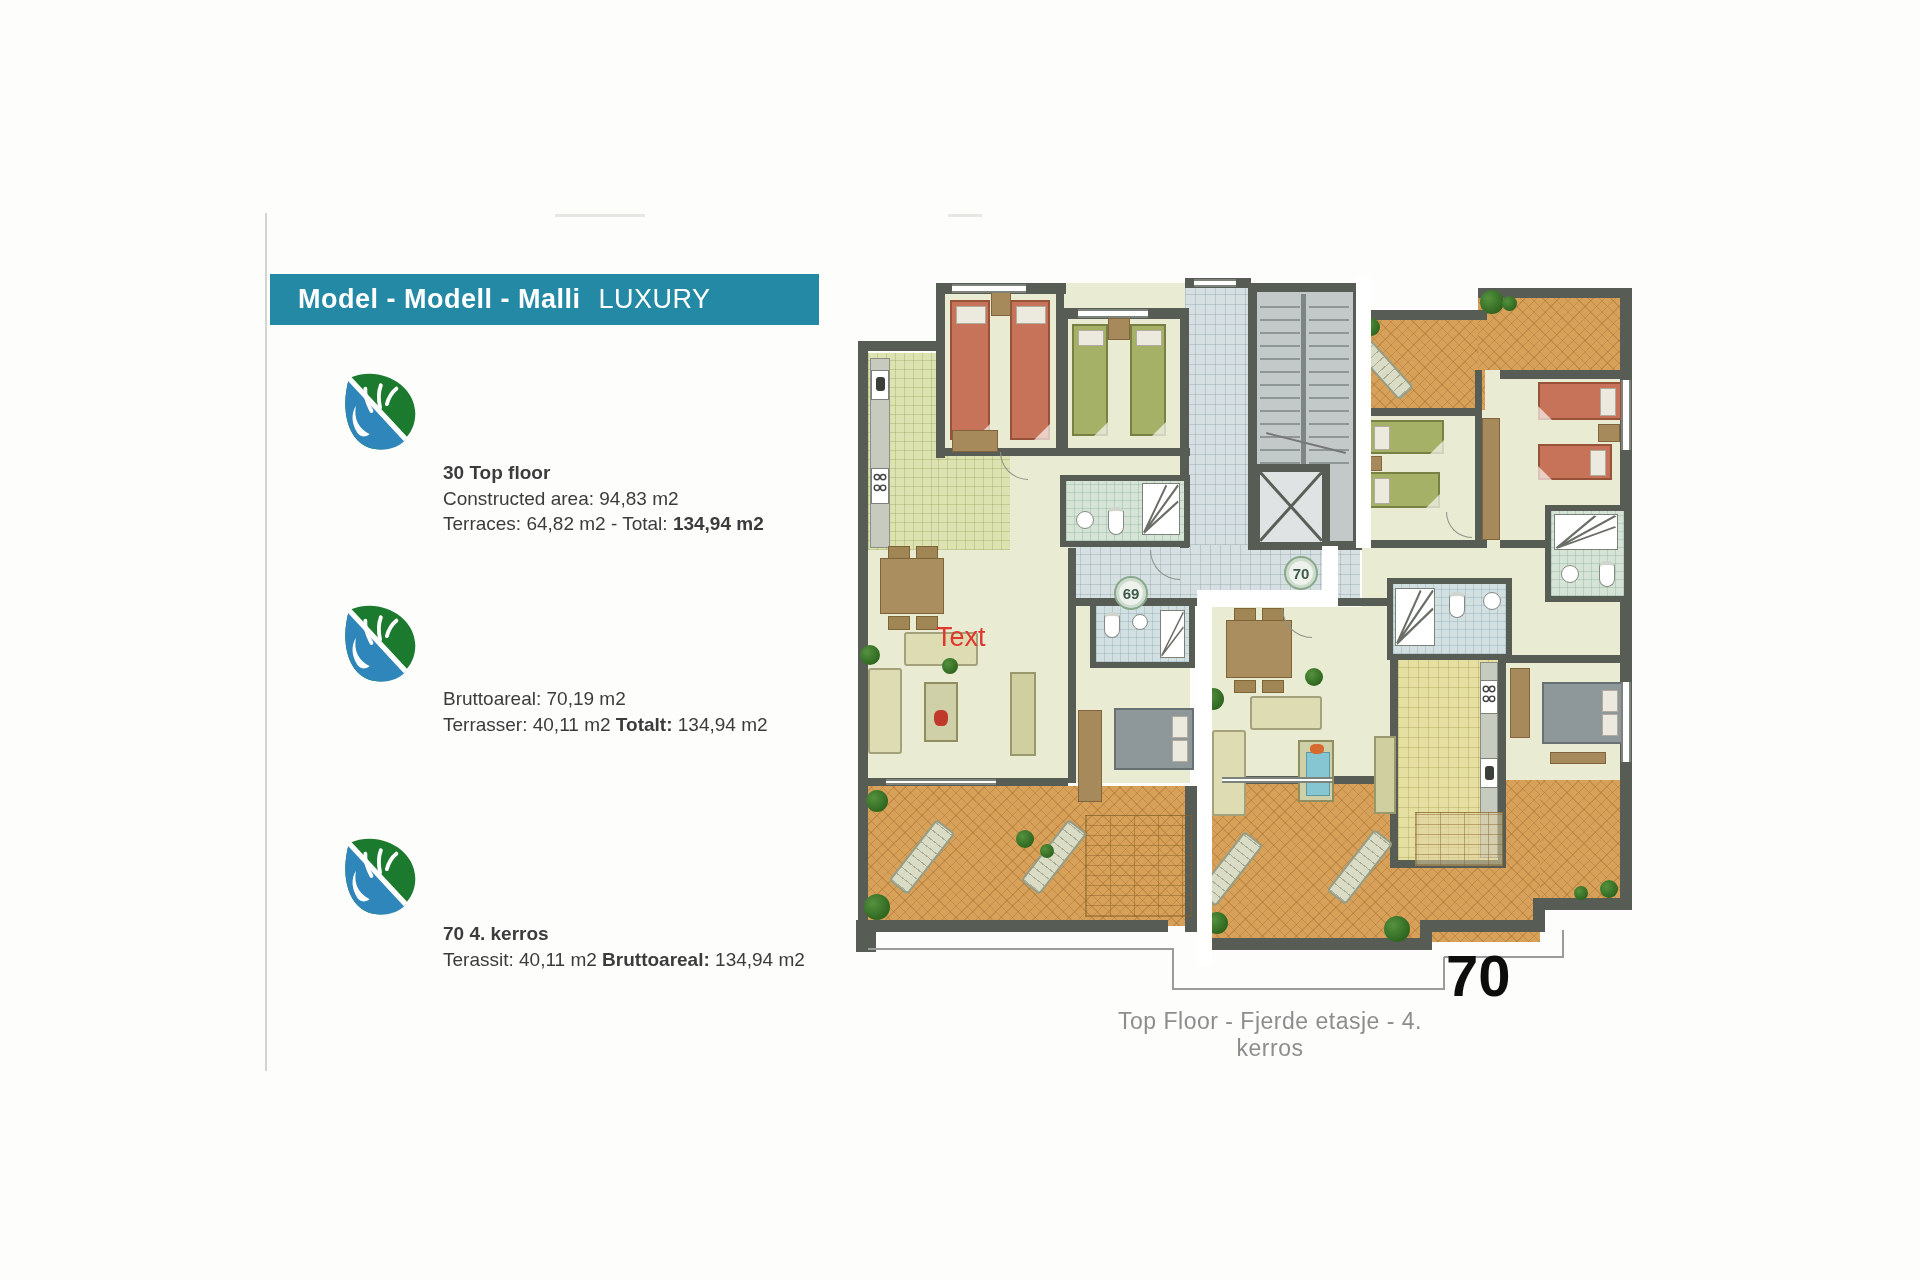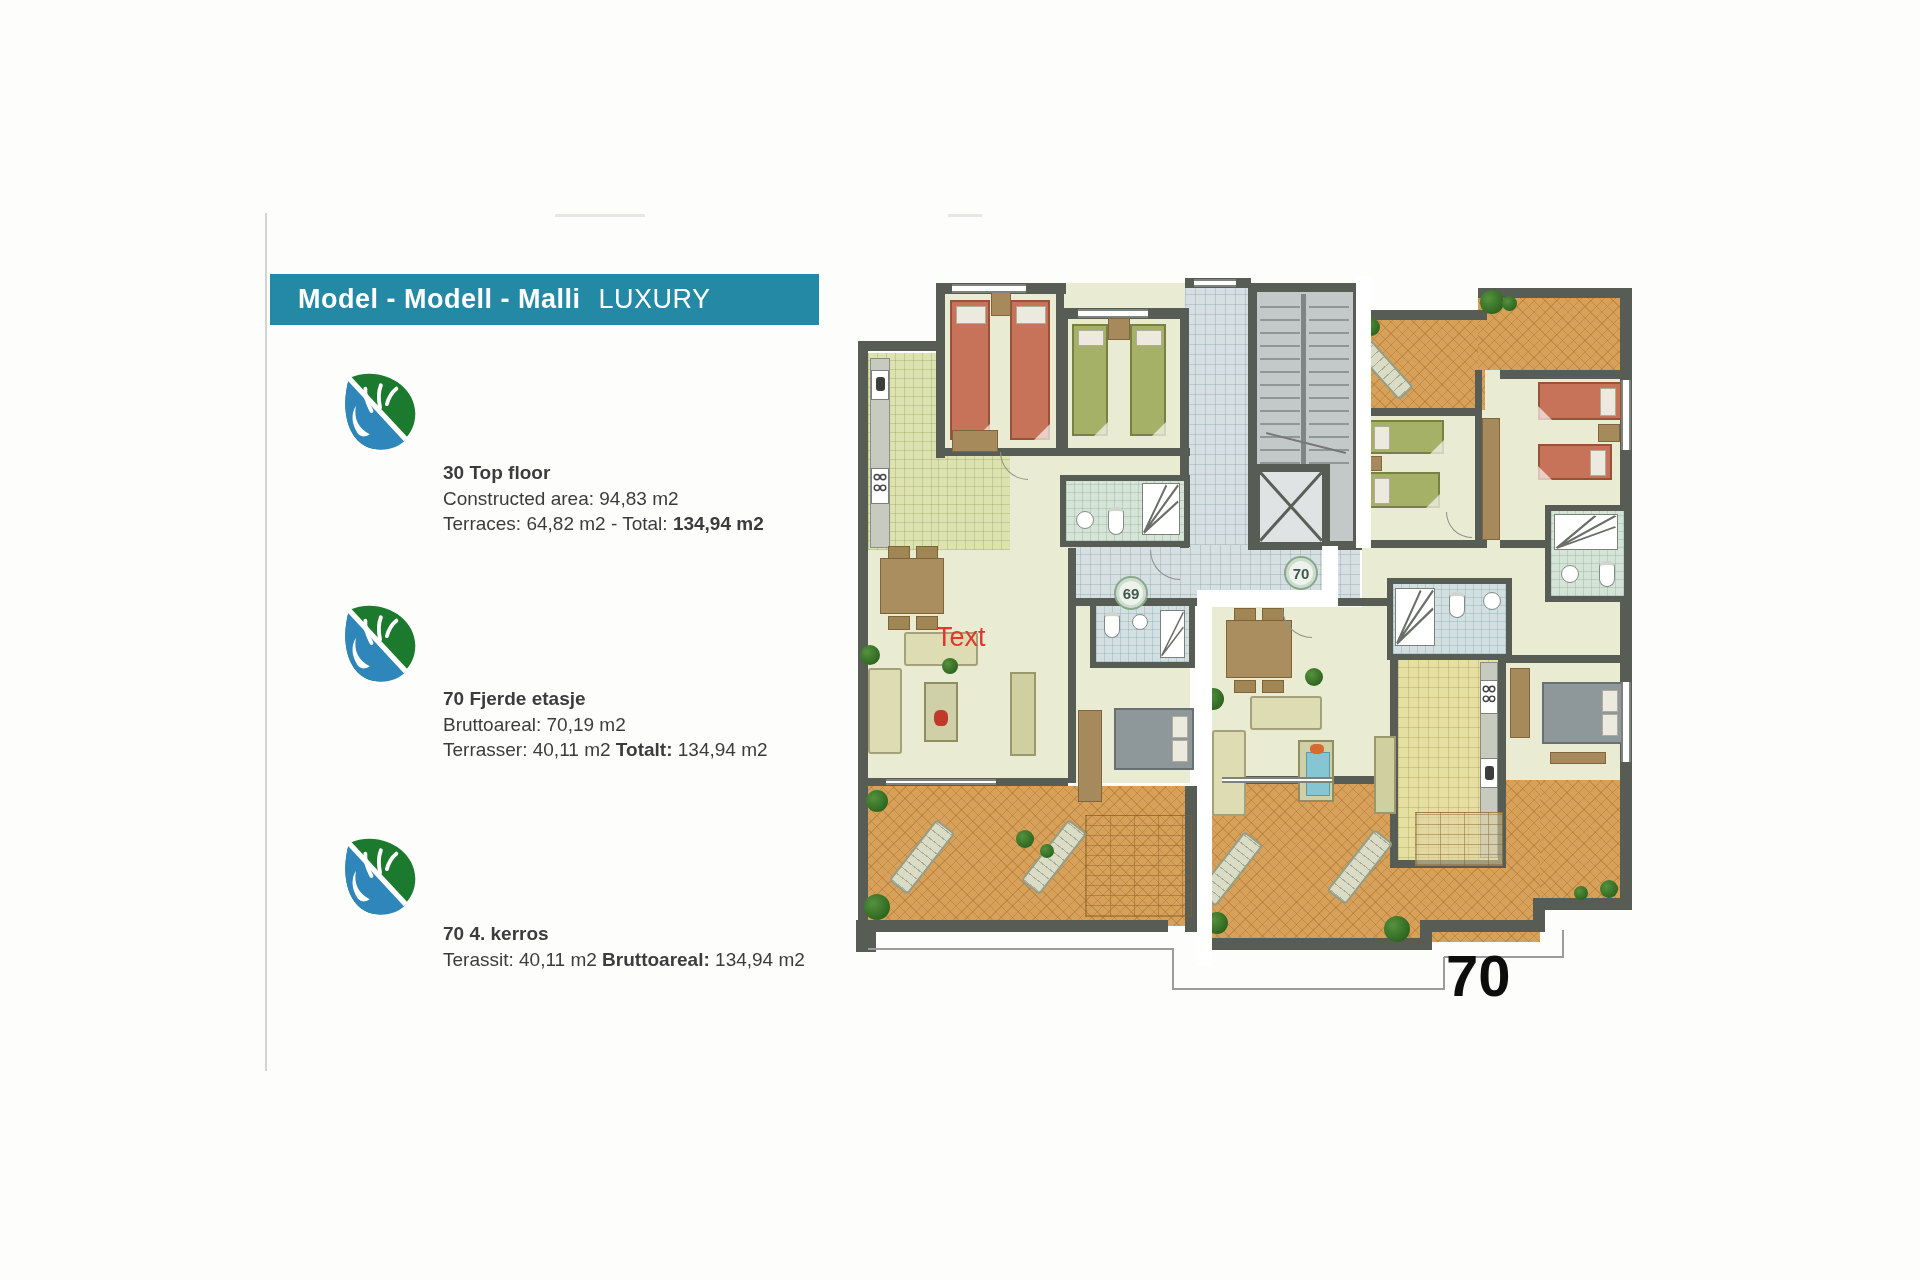--- a/index.html
+++ b/index.html
@@ -111,21 +111,20 @@
     <path d="M40 50 C35 40 32 32 33 24 M50 46 C48 36 48 28 51 20 M58 42 C60 34 64 28 69 24" stroke="#fff" stroke-width="4.5" fill="none" stroke-linecap="round"></path>
     <path d="M24 76 C17 65 16 54 22 44 C19 60 26 71 38 77 C32 81 27 80 24 76 Z" fill="#fff"></path>
   </svg>
 
   <div class="info" style="top:460px;">
     <div class="t">30 Top floor</div>
     <div>Constructed area: 94,83 m2</div>
     <div><span>Terraces: 64,82 m2 - Total: </span><b>134,94 m2</b><span></span></div>
   </div>
   <div class="info" style="top:686px;">
-    <div class="t">70 Fjerde etasje</div>
     <div>Bruttoareal: 70,19 m2</div>
     <div><span>Terrasser: 40,11 m2 </span><b>Totalt:</b><span> 134,94 m2</span></div>
   </div>
   <div class="info" style="top:921px;">
     <div class="t">70 4. kerros</div>
     <div><span>Terassit: 40,11 m2 </span><b>Bruttoareal:</b><span> 134,94 m2</span></div>
   </div>
 
   <div class="plan">
 
@@ -390,14 +389,15 @@
   </div>
 
   <div class="contour" style="left:868px;top:948px;width:305px;height:2px;"></div>
   <div class="contour" style="left:1172px;top:948px;width:2px;height:42px;"></div>
   <div class="contour" style="left:1173px;top:988px;width:272px;height:2px;"></div>
   <div class="contour" style="left:1443px;top:957px;width:2px;height:33px;"></div>
   <div class="contour" style="left:1444px;top:956px;width:119px;height:2px;"></div>
   <div class="contour" style="left:1562px;top:930px;width:2px;height:28px;"></div>
 
   <div class="bignum">70</div>
+  <div class="caption">Top Floor - Fjerde etasje - 4. kerros</div>
 
 </div>
 
 </body></html>

